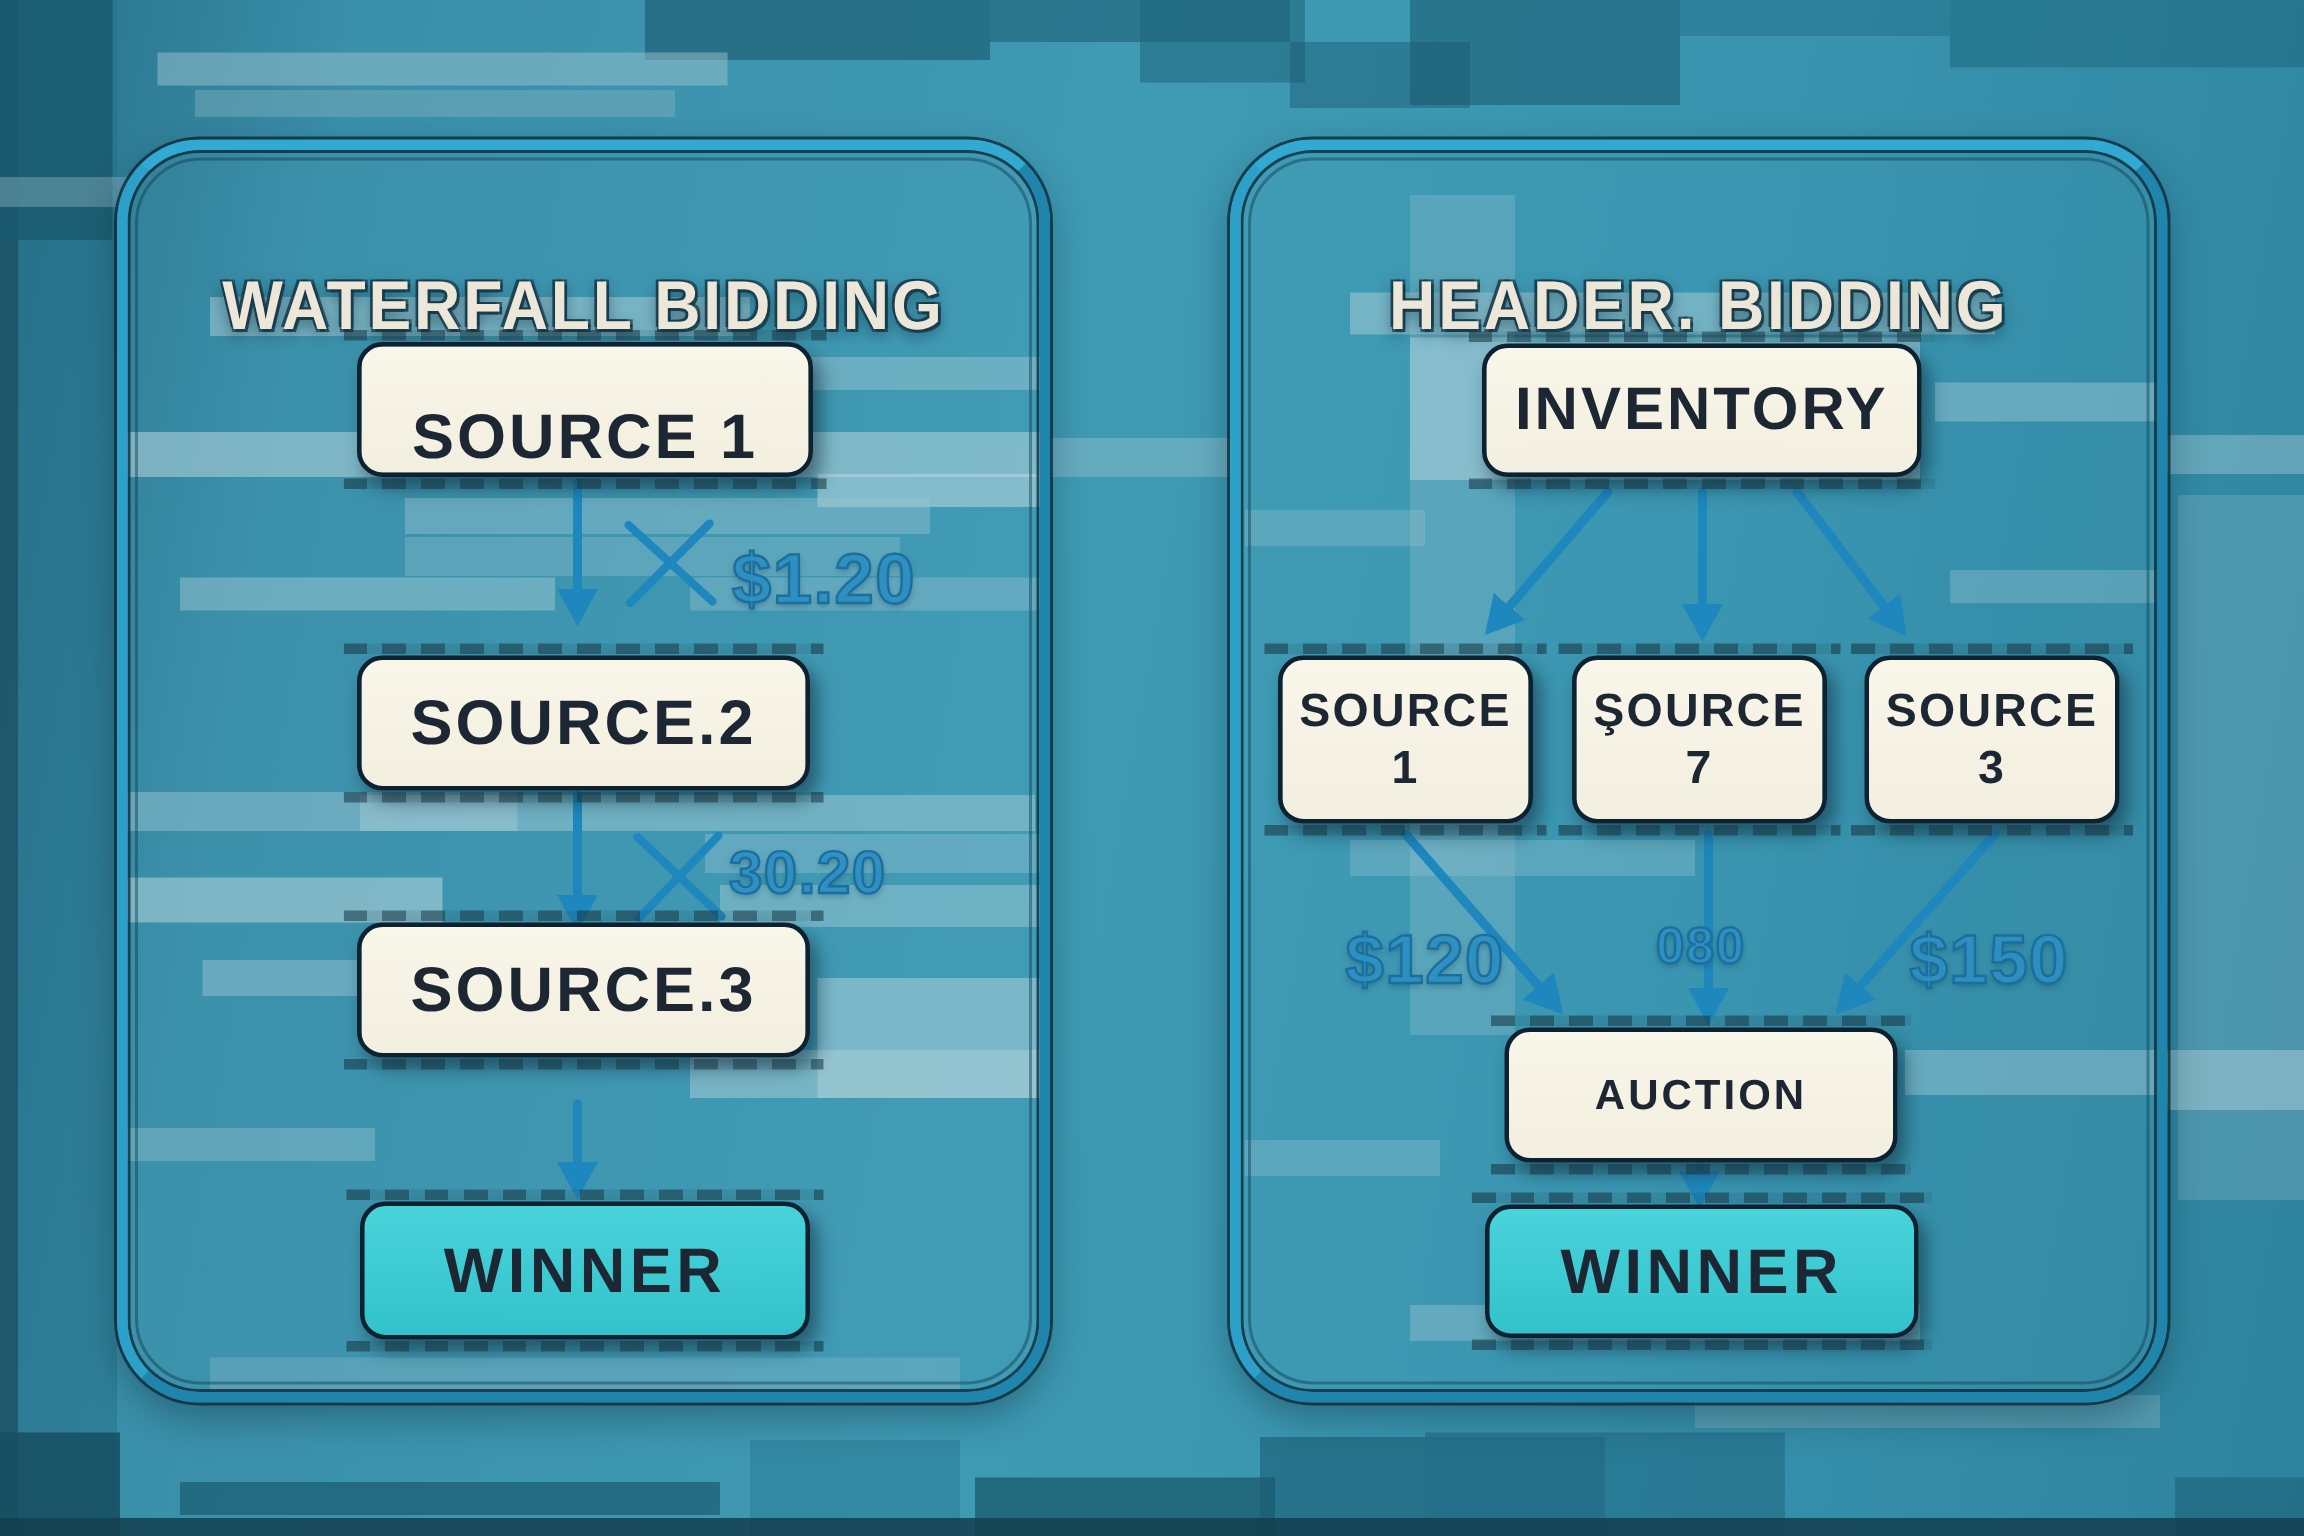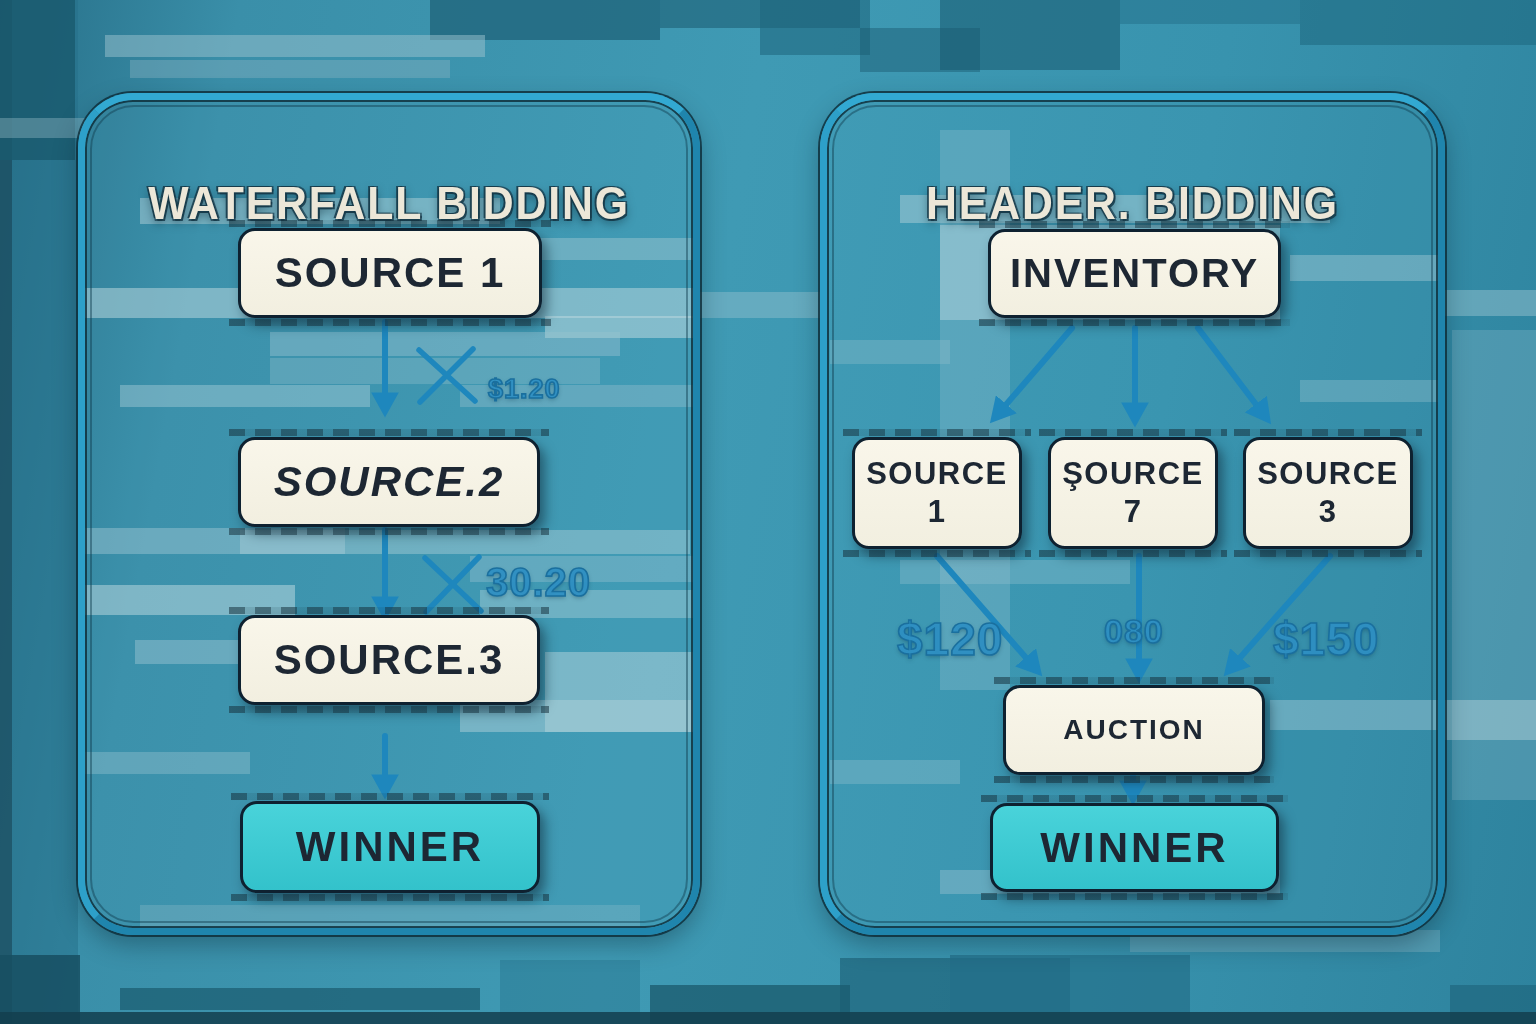--- a/index.html
+++ b/index.html
@@ -140,27 +140,27 @@
       </g>
       <g>
         <line x1="425" y1="558" x2="481" y2="611"></line>
         <line x1="479" y1="557" x2="426" y2="612"></line>
       </g>
     </g>
   </svg>
 
   <h2 class="title" style="left:78px;top:138px;width:622px;">WATERFALL BIDDING</h2>
 
-  <div class="node" style="left:238px;top:228px;width:298px;height:84px;font-size:42px;">
+  <div class="node" style="left:238px;top:228px;width:298px;height:84px;font-size:42px;justify-content:flex-end;">
     <span>SOURCE 1</span>
   </div>
 
-  <div class="price" style="left:488px;top:358px;font-size:27px;margin-top:16px;">$1.20</div>
-
-  <div class="node" style="left:238px;top:437px;width:296px;height:84px;font-size:42px;font-style:italic;">
+  <div class="price" style="left:488px;top:358px;font-size:47px;">$1.20</div>
+
+  <div class="node" style="left:238px;top:437px;width:296px;height:84px;font-size:42px;">
     <span>SOURCE.2</span>
   </div>
 
   <div class="price" style="left:486px;top:560px;font-size:40px;">30.20</div>
 
   <div class="node" style="left:238px;top:615px;width:296px;height:84px;font-size:42px;">
     <span>SOURCE.3</span>
   </div>
 
   <div class="node teal" style="left:240px;top:801px;width:294px;height:86px;font-size:42px;letter-spacing:3px;">

